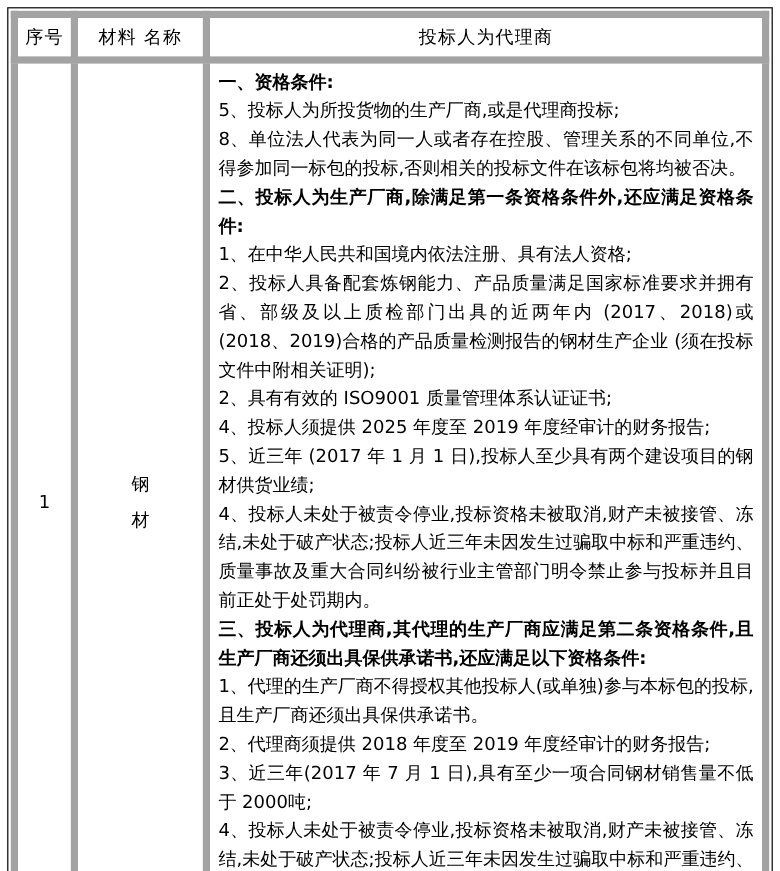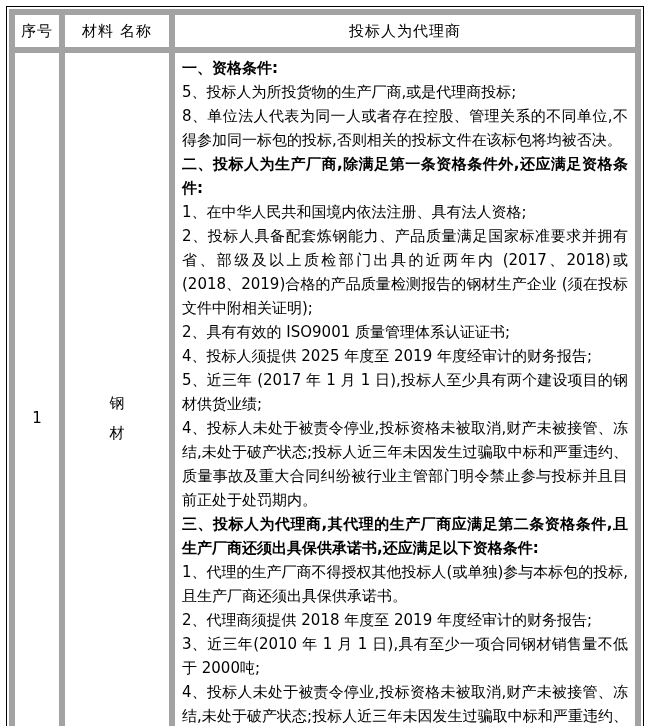--- a/index.html
+++ b/index.html
@@ -105,20 +105,20 @@
             <p class="section-heading">二、投标人为生产厂商,除满足第一条资格条件外,还应满足资格条件:</p>
             <p>1、在中华人民共和国境内依法注册、具有法人资格;</p>
             <p>2、投标人具备配套炼钢能力、产品质量满足国家标准要求并拥有省、部级及以上质检部门出具的近两年内 (2017、2018)或(2018、2019)合格的产品质量检测报告的钢材生产企业 (须在投标文件中附相关证明);</p>
             <p>2、具有有效的 ISO9001 质量管理体系认证证书;</p>
             <p>4、投标人须提供 2025 年度至 2019 年度经审计的财务报告;</p>
             <p>5、近三年 (2017 年 1 月 1 日),投标人至少具有两个建设项目的钢材供货业绩;</p>
             <p>4、投标人未处于被责令停业,投标资格未被取消,财产未被接管、冻结,未处于破产状态;投标人近三年未因发生过骗取中标和严重违约、质量事故及重大合同纠纷被行业主管部门明令禁止参与投标并且目前正处于处罚期内。</p>
             <p class="section-heading">三、投标人为代理商,其代理的生产厂商应满足第二条资格条件,且生产厂商还须出具保供承诺书,还应满足以下资格条件:</p>
             <p>1、代理的生产厂商不得授权其他投标人(或单独)参与本标包的投标,且生产厂商还须出具保供承诺书。</p>
             <p>2、代理商须提供 2018 年度至 2019 年度经审计的财务报告;</p>
-            <p>3、近三年(2010 年 1 月 1 日),具有至少一项合同钢材销售量不低于 2000吨;</p>
+            <p>3、近三年(2017 年 7 月 1 日),具有至少一项合同钢材销售量不低于 2000吨;</p>
             <p>4、投标人未处于被责令停业,投标资格未被取消,财产未被接管、冻结,未处于破产状态;投标人近三年未因发生过骗取中标和严重违约、质量事故及重大合同纠纷被行业主管部门明令禁止参与投标并且目前正处于处罚期内。</p>
           </td>
         </tr>
       </tbody>
     </table>
   </div>
 </div>
 
 </body></html>

